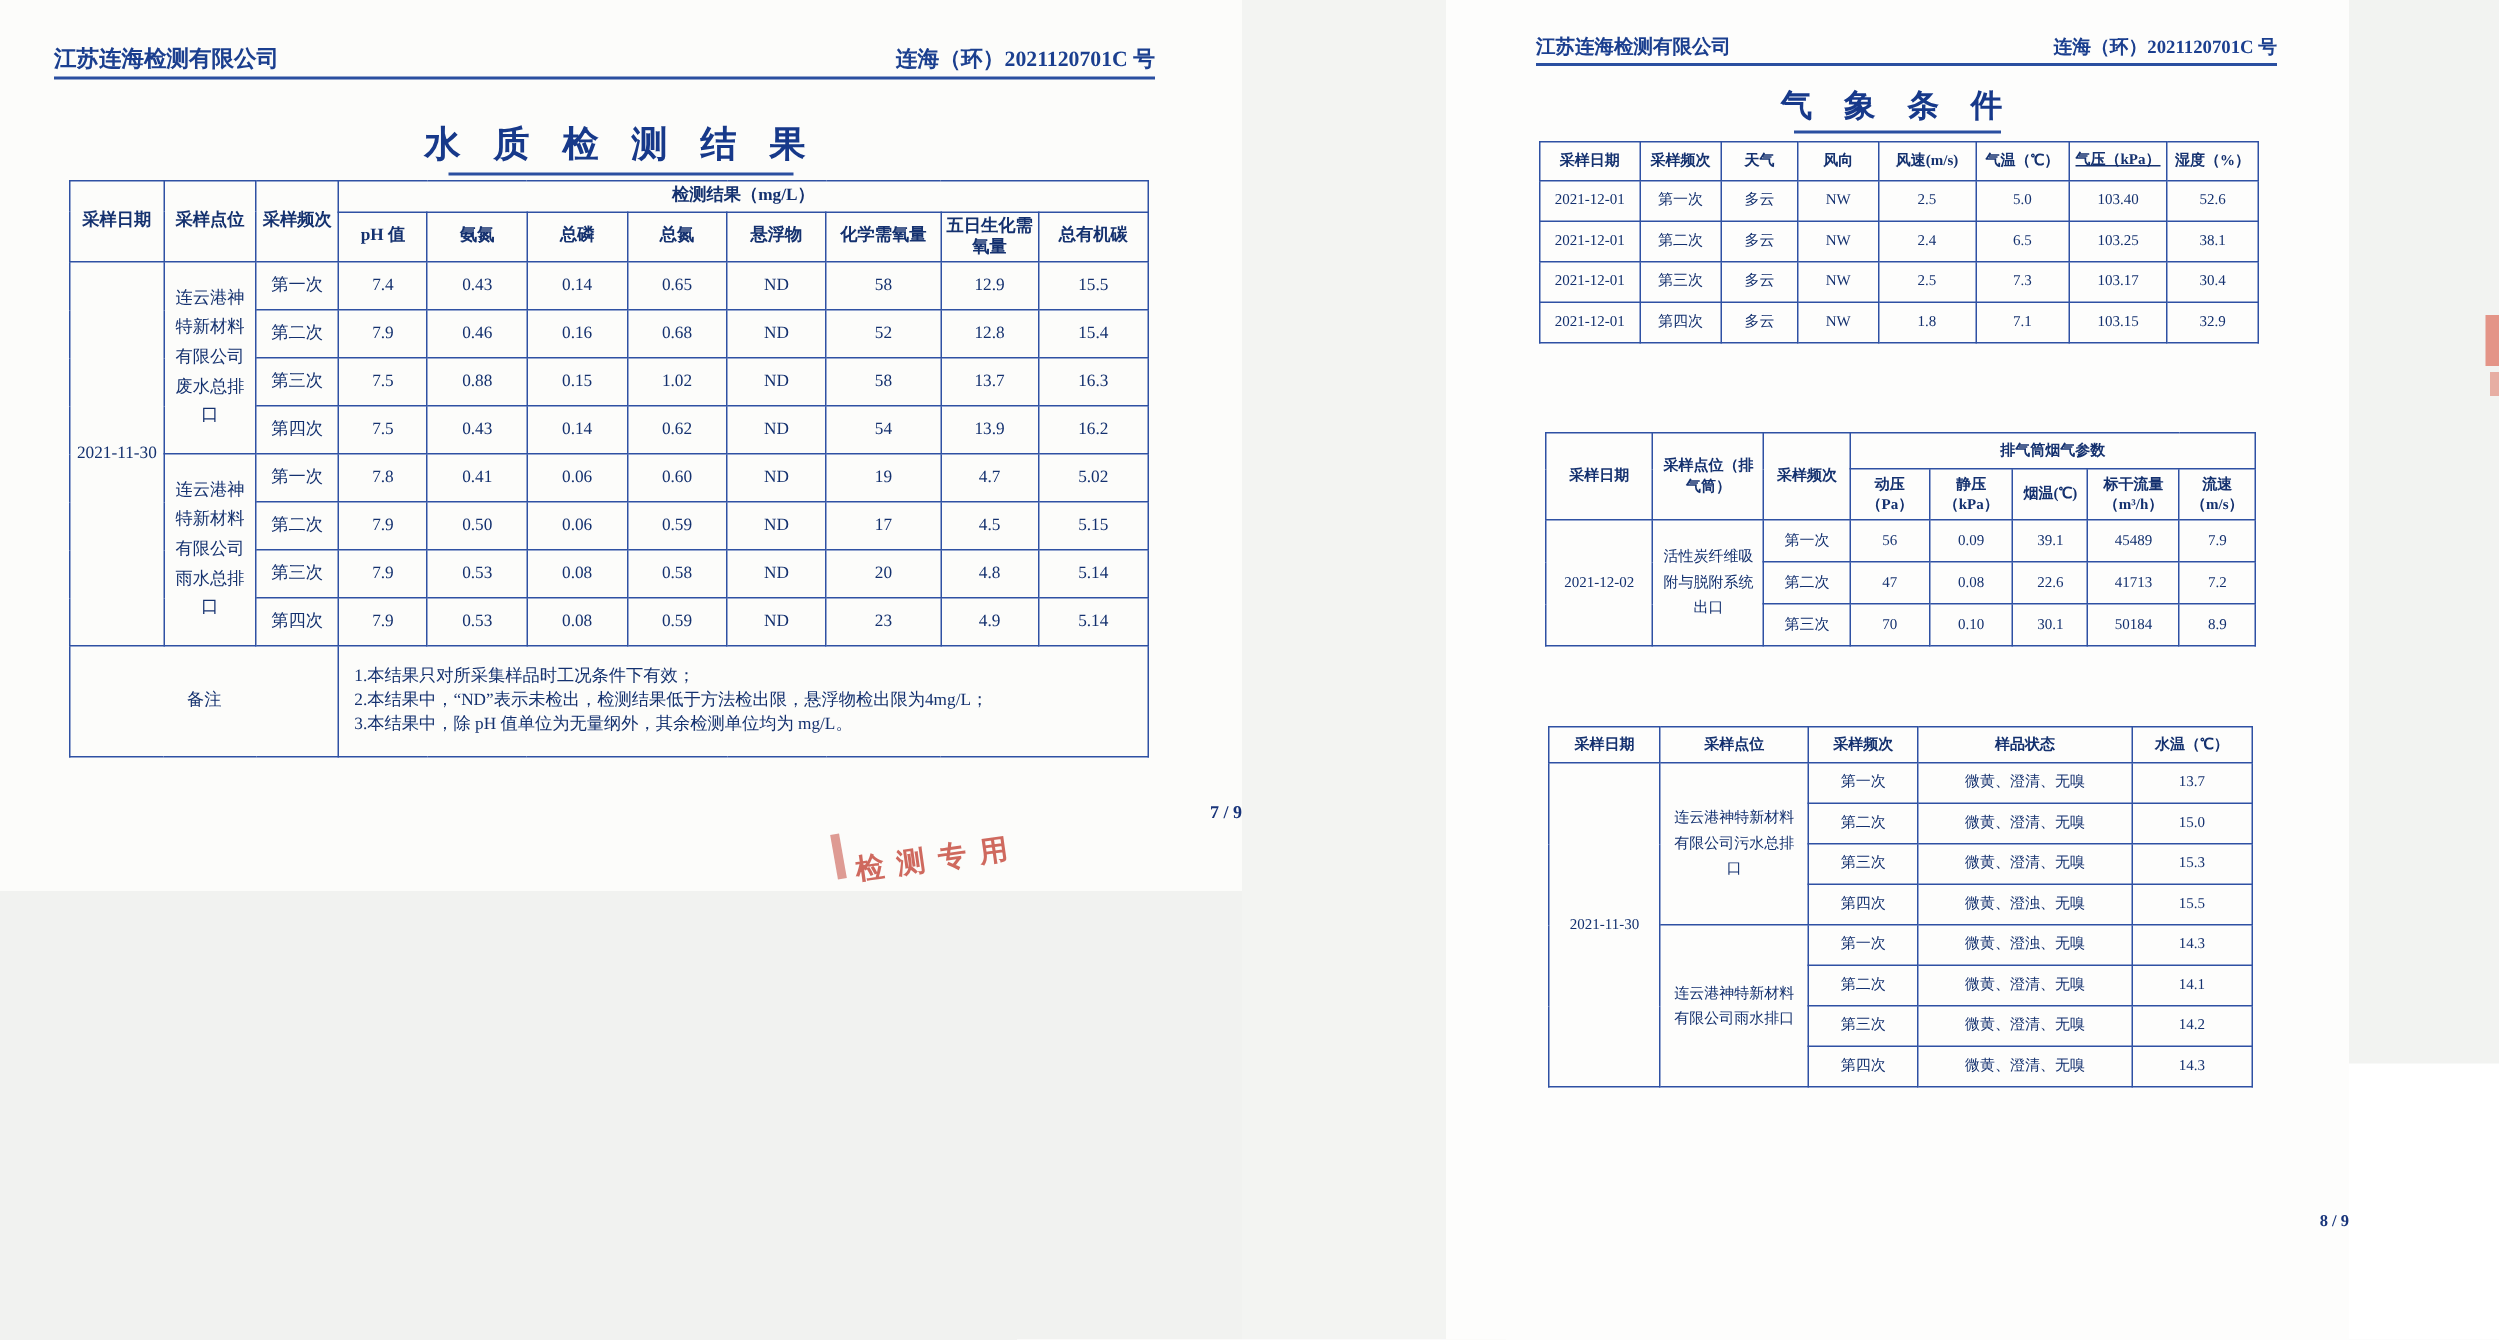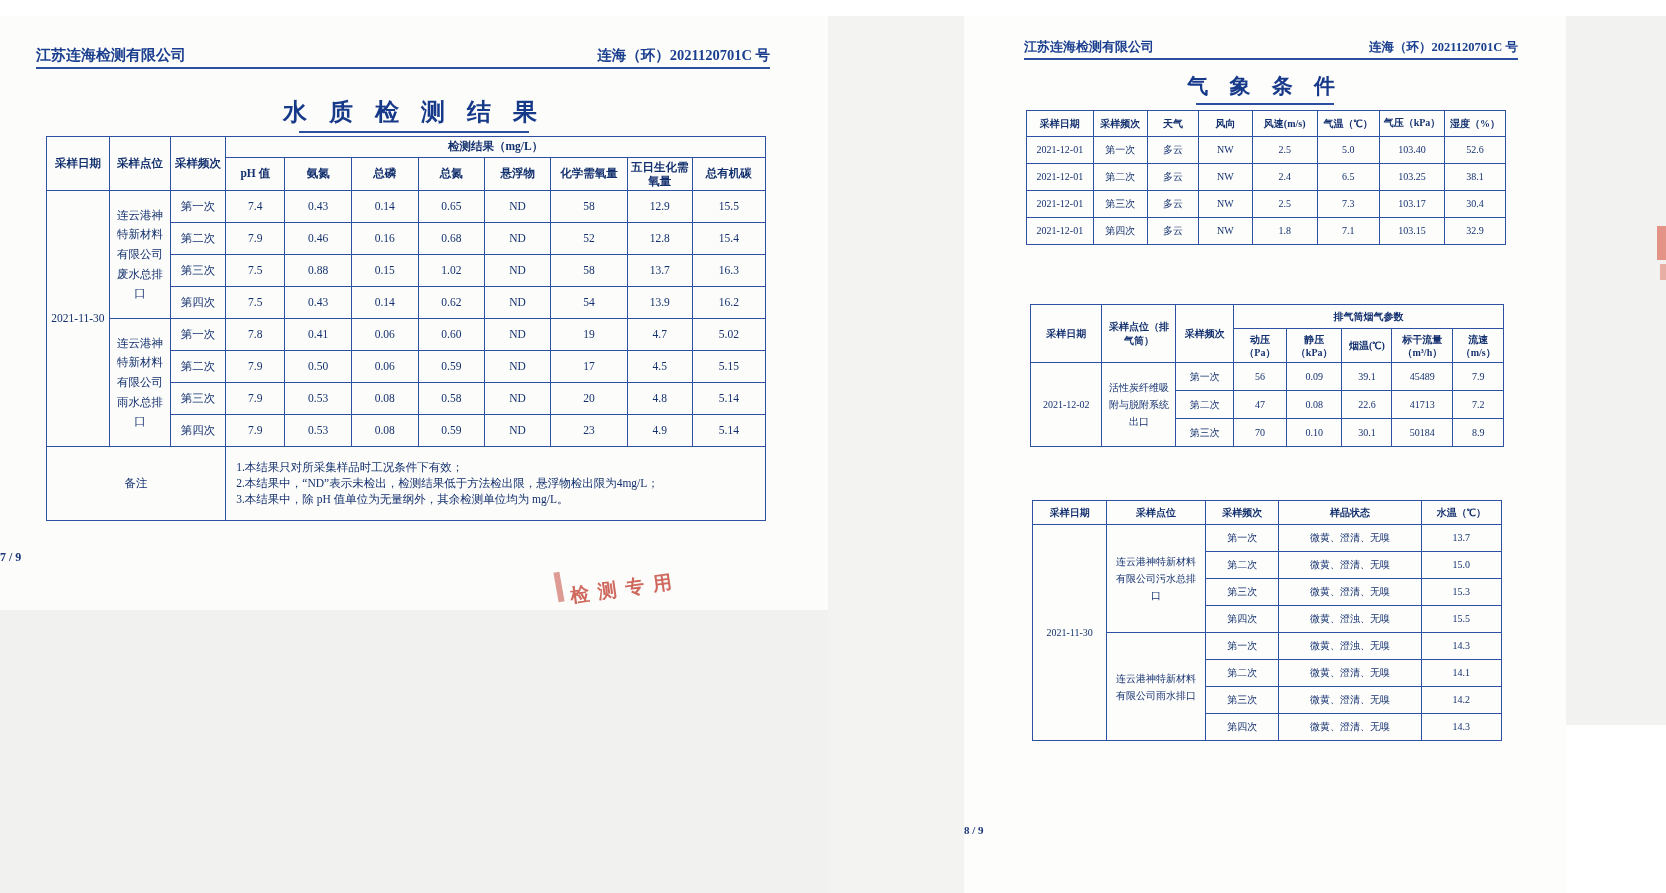--- a/index.html
+++ b/index.html
@@ -9,21 +9,20 @@
     width: 1666px;
     height: 893px;
     overflow: hidden;
     font-family: "Liberation Serif", serif;
   }
   .stage {
     position: relative;
     width: 1666px;
     height: 709px;
     background: #f2f3f1;
-    margin-top: 16px;
   }
   
   .sheet {
     position: absolute;
     background: #fdfdfb;
     box-sizing: border-box;
   }
   #page-left {
     left: 0px;
     top: 0px;
@@ -98,21 +97,21 @@
   }
   .note-cell {
     text-align: left !important;
     padding: 6px 10px !important;
     line-height: 1.9;
   }
   .pagenum {
     position: absolute;
     color: #18347a;
     font-weight: bold;
-    text-align: left;
+    text-align: right;
   }
   .stamp {
     position: absolute;
     color: #c0392b;
     font-weight: bold;
     opacity: .75;
     transform: rotate(-8deg);
     letter-spacing: 2px;
   }
   .stamp2 {
@@ -298,21 +297,21 @@
 
     <table class="doc" style="left:62px;top:94px;width:480px;font-size:10px;">
       <thead>
         <tr style="height:26px;">
           <th style="width:66px;">采样日期</th>
           <th style="width:54px;">采样频次</th>
           <th style="width:50px;">天气</th>
           <th style="width:52px;">风向</th>
           <th style="width:64px;">风速(m/s)</th>
           <th style="width:60px;">气温（℃）</th>
-          <th style="width:62px;line-height:1.25;">气压（kPa）</th>
+          <th style="width:62px;line-height:1.25;text-decoration:underline;">气压（kPa）</th>
           <th style="width:58px;">湿度（%）</th>
         </tr>
       </thead>
       <tbody>
         <tr style="height:27px;">
           <td>2021-12-01</td>
           <td>第一次</td>
           <td>多云</td>
           <td>NW</td>
           <td>2.5</td>

